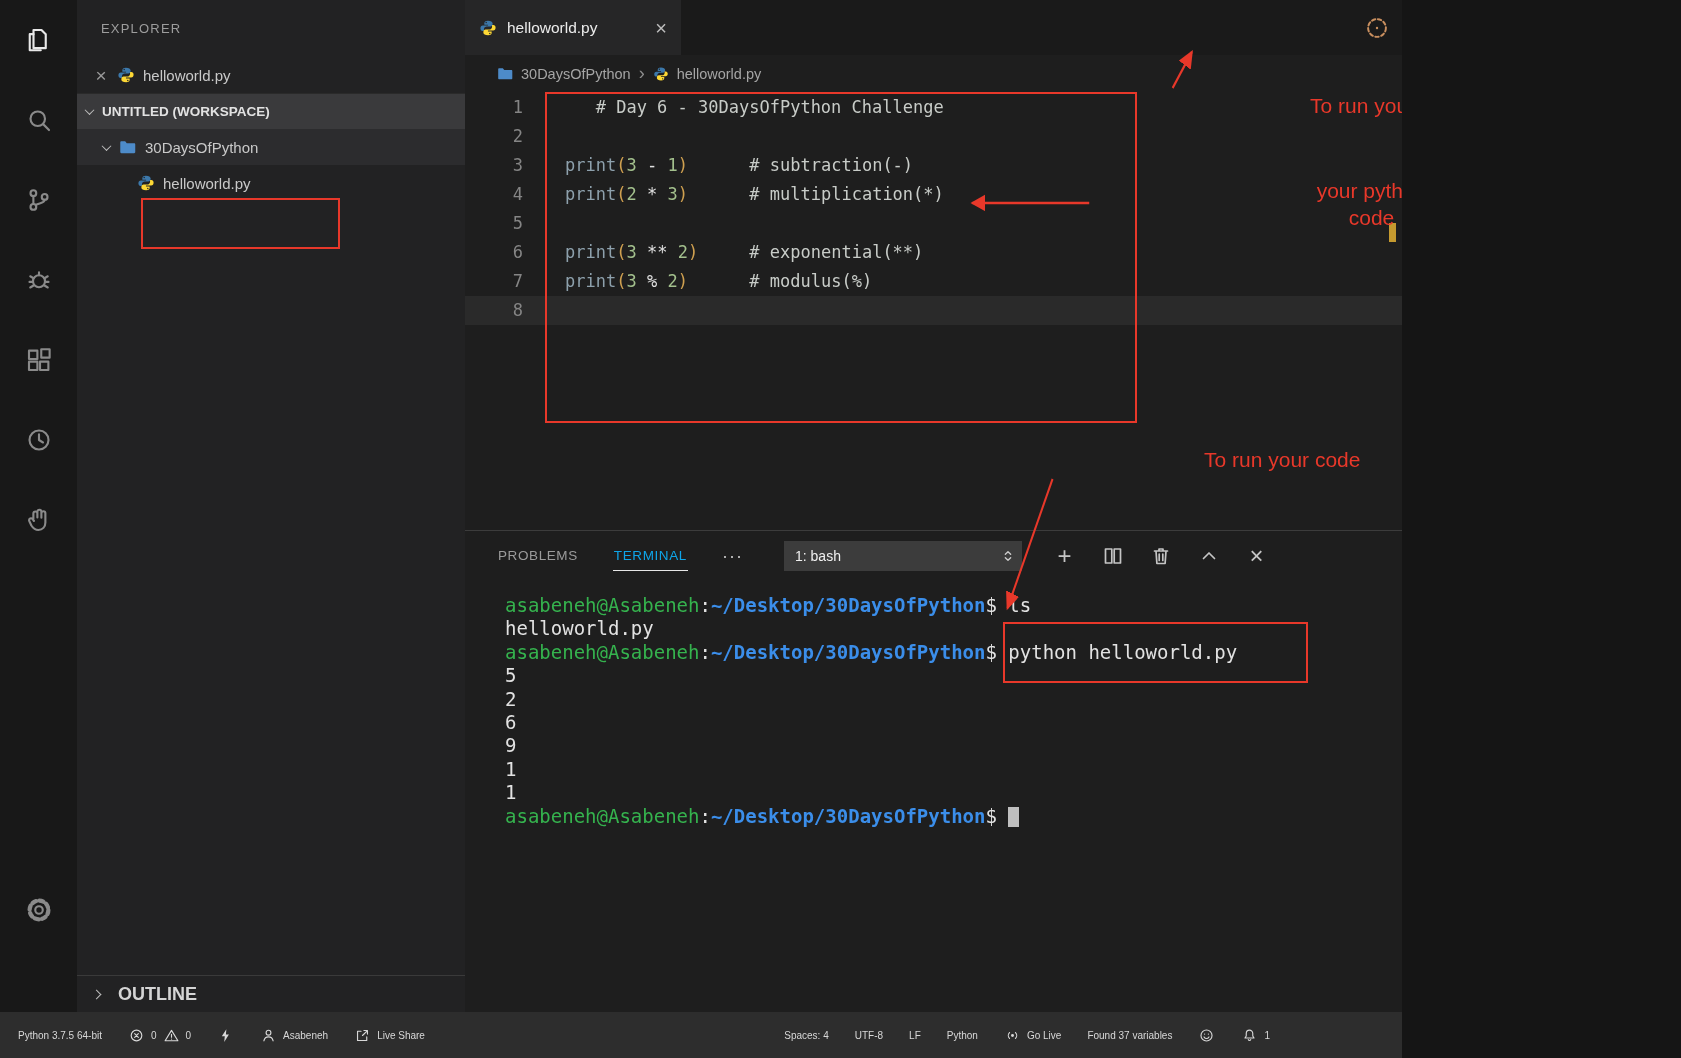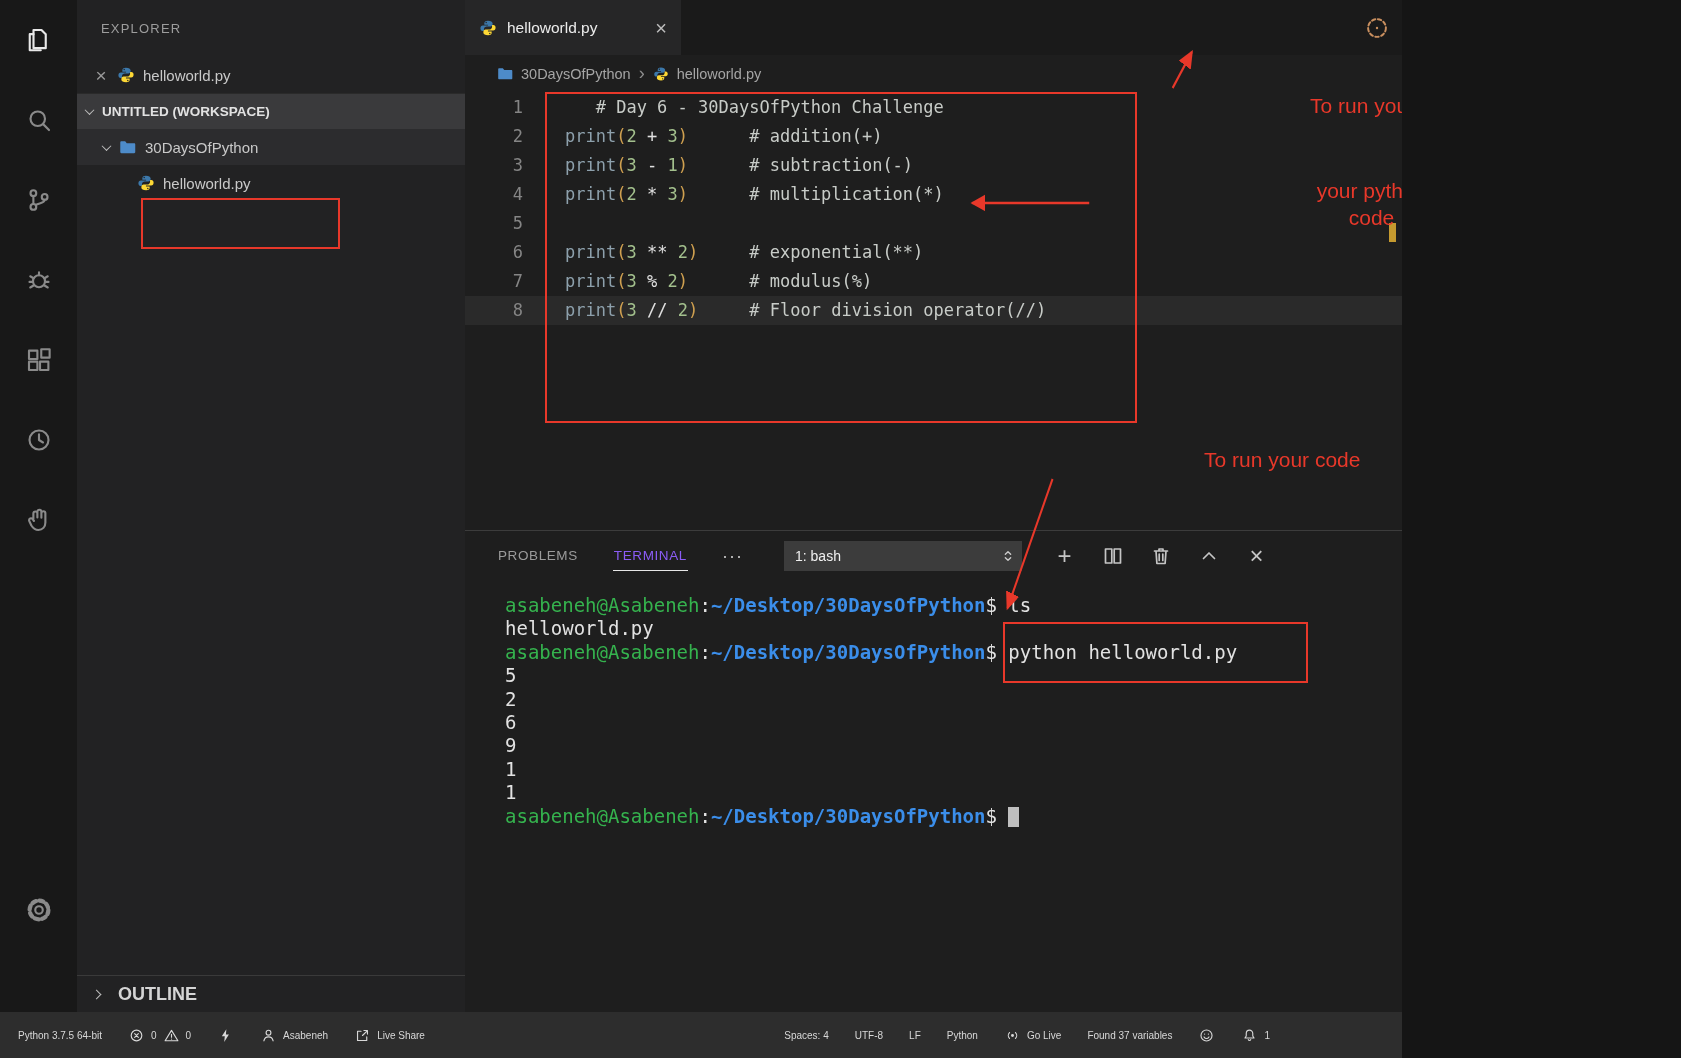--- a/index.html
+++ b/index.html
@@ -59,21 +59,21 @@
   .tok-num{color:#a3c08d}
   .tok-op{color:#e0e0e0}
   .tok-comment{color:#c8ccc8}
   .tok-plain{color:#d4d4d4}
   .overview-mark{position:absolute;right:6px;top:131px;width:7px;height:19px;background:#c59a2f}
 
   
   .panel{height:482px;border-top:1px solid #3c3c3c;display:flex;flex-direction:column;background:#1e1e1e;flex-shrink:0}
   .panel-header{height:50px;display:flex;align-items:center;padding-left:32px;position:relative;flex-shrink:0}
   .ptab{font-size:13.5px;letter-spacing:.6px;color:#9b9b9b;margin-right:34px;cursor:pointer;padding:7px 1px;border-bottom:1.5px solid transparent}
-  .ptab.active{color:#8b5cf6;border-bottom-color:#e7e7e7}
+  .ptab.active{color:#0ea5e9;border-bottom-color:#e7e7e7}
   .ptab-more{color:#c5c5c5;font-size:18px;letter-spacing:1px;cursor:pointer}
   .panel-actions{position:absolute;right:132px;top:0;height:50px;display:flex;align-items:center;gap:21px}
   .shell-select{width:238px;height:30px;background:#3c3c3c;display:flex;align-items:center;padding:0 4px 0 11px;font-size:14px;color:#f0f0f0;cursor:pointer;margin-right:8px}
   .shell-select svg{width:20px;height:20px;margin-left:auto;fill:none;stroke:#cccccc;stroke-width:1.6;stroke-linecap:round;stroke-linejoin:round}
   .pa-icon{width:27px;height:27px;display:flex;align-items:center;justify-content:center;color:#c5c5c5;cursor:pointer;font-size:24px;line-height:1}
   .pa-icon svg{width:24px;height:24px;fill:none;stroke:currentColor;stroke-width:1.7;stroke-linecap:round;stroke-linejoin:round}
   .terminal{flex:1;padding:13px 0 0 40px;font-family:"DejaVu Sans Mono",monospace;font-size:19px;line-height:23.4px;color:#e2e2e2;cursor:text}
   .t-line{white-space:pre}
   .ts-user{color:#35b34e}
   .ts-path{color:#3b8eea;font-weight:700}
@@ -241,27 +241,27 @@
         <span class="bc-sep">›</span>
         <svg class="icon-py">
             <use href="#py-logo"></use>
           </svg>
         <span>helloworld.py</span>
       </div>
 
       <div class="editor">
         <div>
             <div class="code-line"><span class="ln">1</span><span class="lt"><span class="tok-comment">   # Day 6 - 30DaysOfPython Challenge</span></span></div>
-            <div class="code-line"><span class="ln">2</span><span class="lt"><span class="tok-kw">print</span><span class="tok-paren">(</span><span class="tok-num">2</span><span class="tok-op"> + </span><span class="tok-num">3</span><span class="tok-paren">)</span><span class="tok-plain">      </span><span class="tok-comment"># addition(+)</span></span></div>
+            <div class="code-line"><span class="ln">2</span></div>
             <div class="code-line"><span class="ln">3</span><span class="lt"><span class="tok-kw">print</span><span class="tok-paren">(</span><span class="tok-num">3</span><span class="tok-op"> - </span><span class="tok-num">1</span><span class="tok-paren">)</span><span class="tok-plain">      </span><span class="tok-comment"># subtraction(-)</span></span></div>
             <div class="code-line"><span class="ln">4</span><span class="lt"><span class="tok-kw">print</span><span class="tok-paren">(</span><span class="tok-num">2</span><span class="tok-op"> * </span><span class="tok-num">3</span><span class="tok-paren">)</span><span class="tok-plain">      </span><span class="tok-comment"># multiplication(*)</span></span></div>
             <div class="code-line"><span class="ln">5</span></div>
             <div class="code-line"><span class="ln">6</span><span class="lt"><span class="tok-kw">print</span><span class="tok-paren">(</span><span class="tok-num">3</span><span class="tok-op"> ** </span><span class="tok-num">2</span><span class="tok-paren">)</span><span class="tok-plain">     </span><span class="tok-comment"># exponential(**)</span></span></div>
             <div class="code-line"><span class="ln">7</span><span class="lt"><span class="tok-kw">print</span><span class="tok-paren">(</span><span class="tok-num">3</span><span class="tok-op"> % </span><span class="tok-num">2</span><span class="tok-paren">)</span><span class="tok-plain">      </span><span class="tok-comment"># modulus(%)</span></span></div>
-            <div class="code-line hl"><span class="ln">8</span><span class="lt"><span class="tok-kw">print</span><span class="tok-paren">(</span><span class="tok-num">3</span><span class="tok-op"> // </span><span class="tok-num">2</span><span class="tok-paren">)</span><span class="tok-plain">     </span><span class="tok-comment"># Floor division operator(//)</span></span></div>
+            <div class="code-line hl"><span class="ln">8</span></div>
           </div>
         <div class="overview-mark"></div>
       </div>
 
       <div class="panel">
         <div class="panel-header">
           <span class="ptab">PROBLEMS</span>
           <span class="ptab active">TERMINAL</span>
           <span class="ptab-more">···</span>
           <div class="panel-actions">

